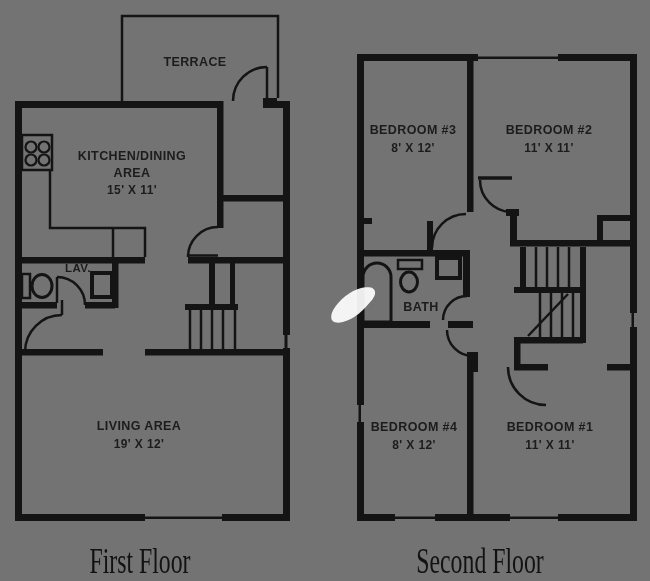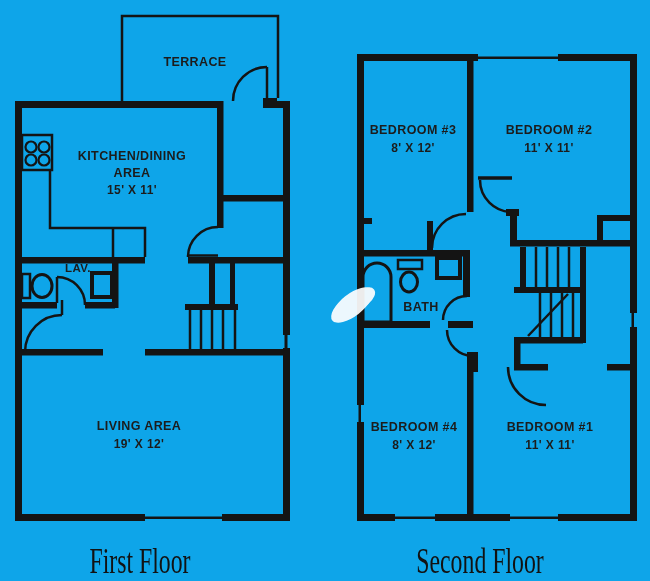--- a/index.html
+++ b/index.html
@@ -1,16 +1,16 @@
 <!DOCTYPE html>
 <html><head>
 <meta charset="utf-8">
 <style>
   html,body{margin:0;padding:0;background:#ffffff;}
-  #stage{position:relative;width:650px;height:581px;background:#0ea5e9;overflow:hidden;
+  #stage{position:relative;width:650px;height:581px;background:#737373;overflow:hidden;
          font-family:"Liberation Sans",sans-serif;}
   svg{position:absolute;left:0;top:0;}
   .room-label{font-family:"Liberation Sans",sans-serif;font-weight:bold;fill:#1c1c1c;
               letter-spacing:.4px;}
   .lbl-main{font-size:12.5px;}
   .lbl-dim{font-size:12px;}
   .lbl-small{font-size:11.5px;}
   .floor-title{position:absolute;top:540px;width:300px;text-align:center;
                font-family:"Liberation Serif",serif;font-size:36px;color:#121212;
                transform:scaleX(0.66);white-space:nowrap;}

